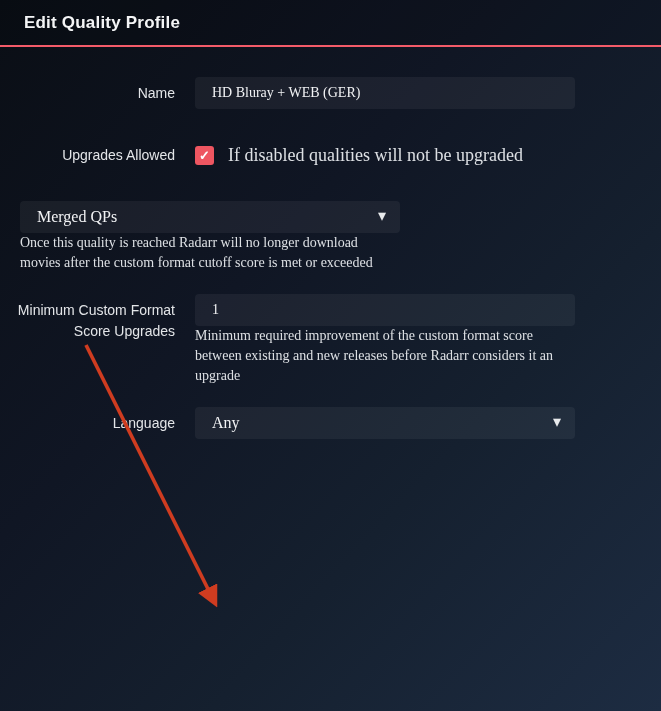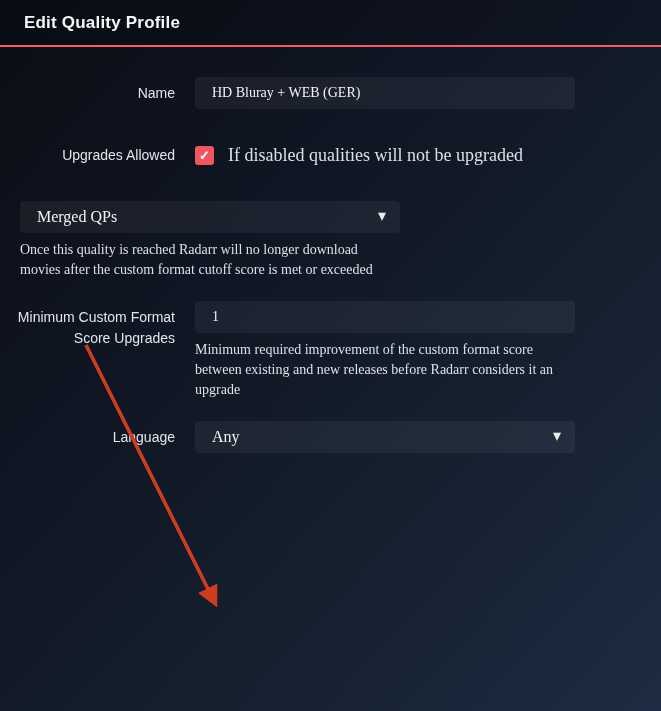--- a/index.html
+++ b/index.html
@@ -85,21 +85,20 @@
     font-size:16px;
     color:var(--value-color);
   }
   .select .caret{
     font-size:16px;
     line-height:1;
     color:#e8eaec;
     transform:translateY(-1px);
   }
   .help{
-    margin-top:7px;
     font-size:14px;
     line-height:20px;
     color:var(--help-color);
     font-weight:400;
   }
   .ctrl-check{
     display:flex;
     align-items:center;
     padding-top:0;
     height:32px;

